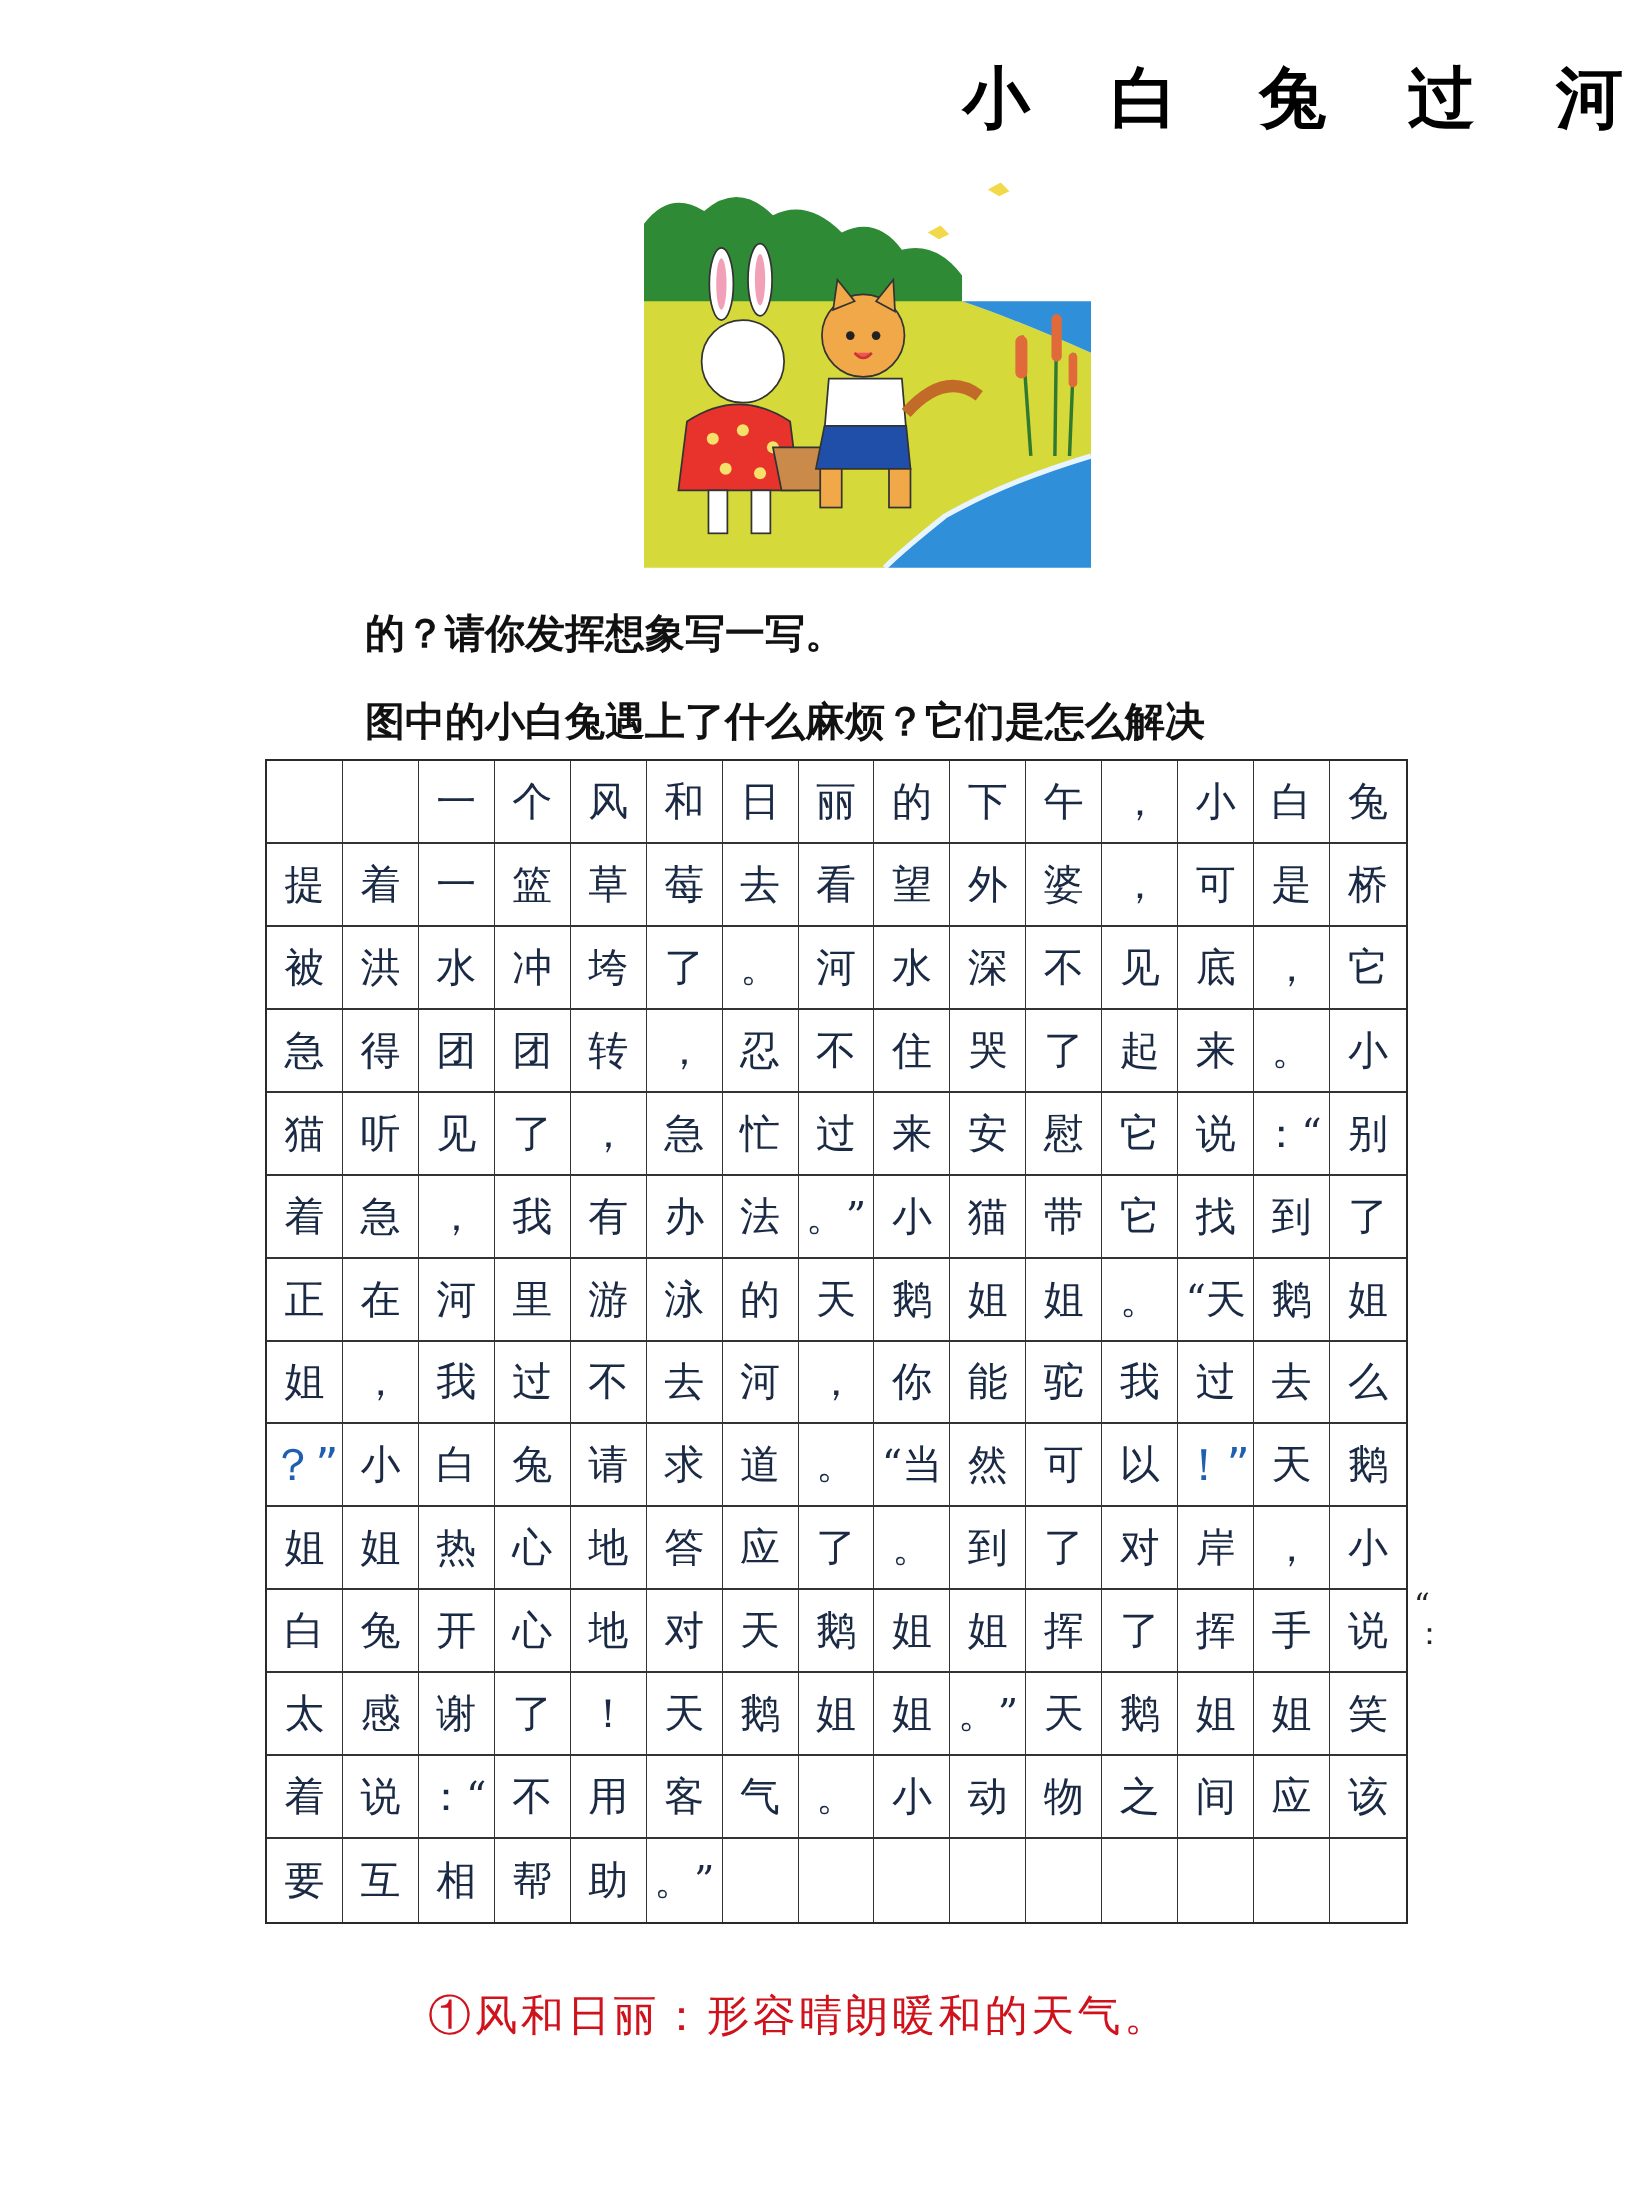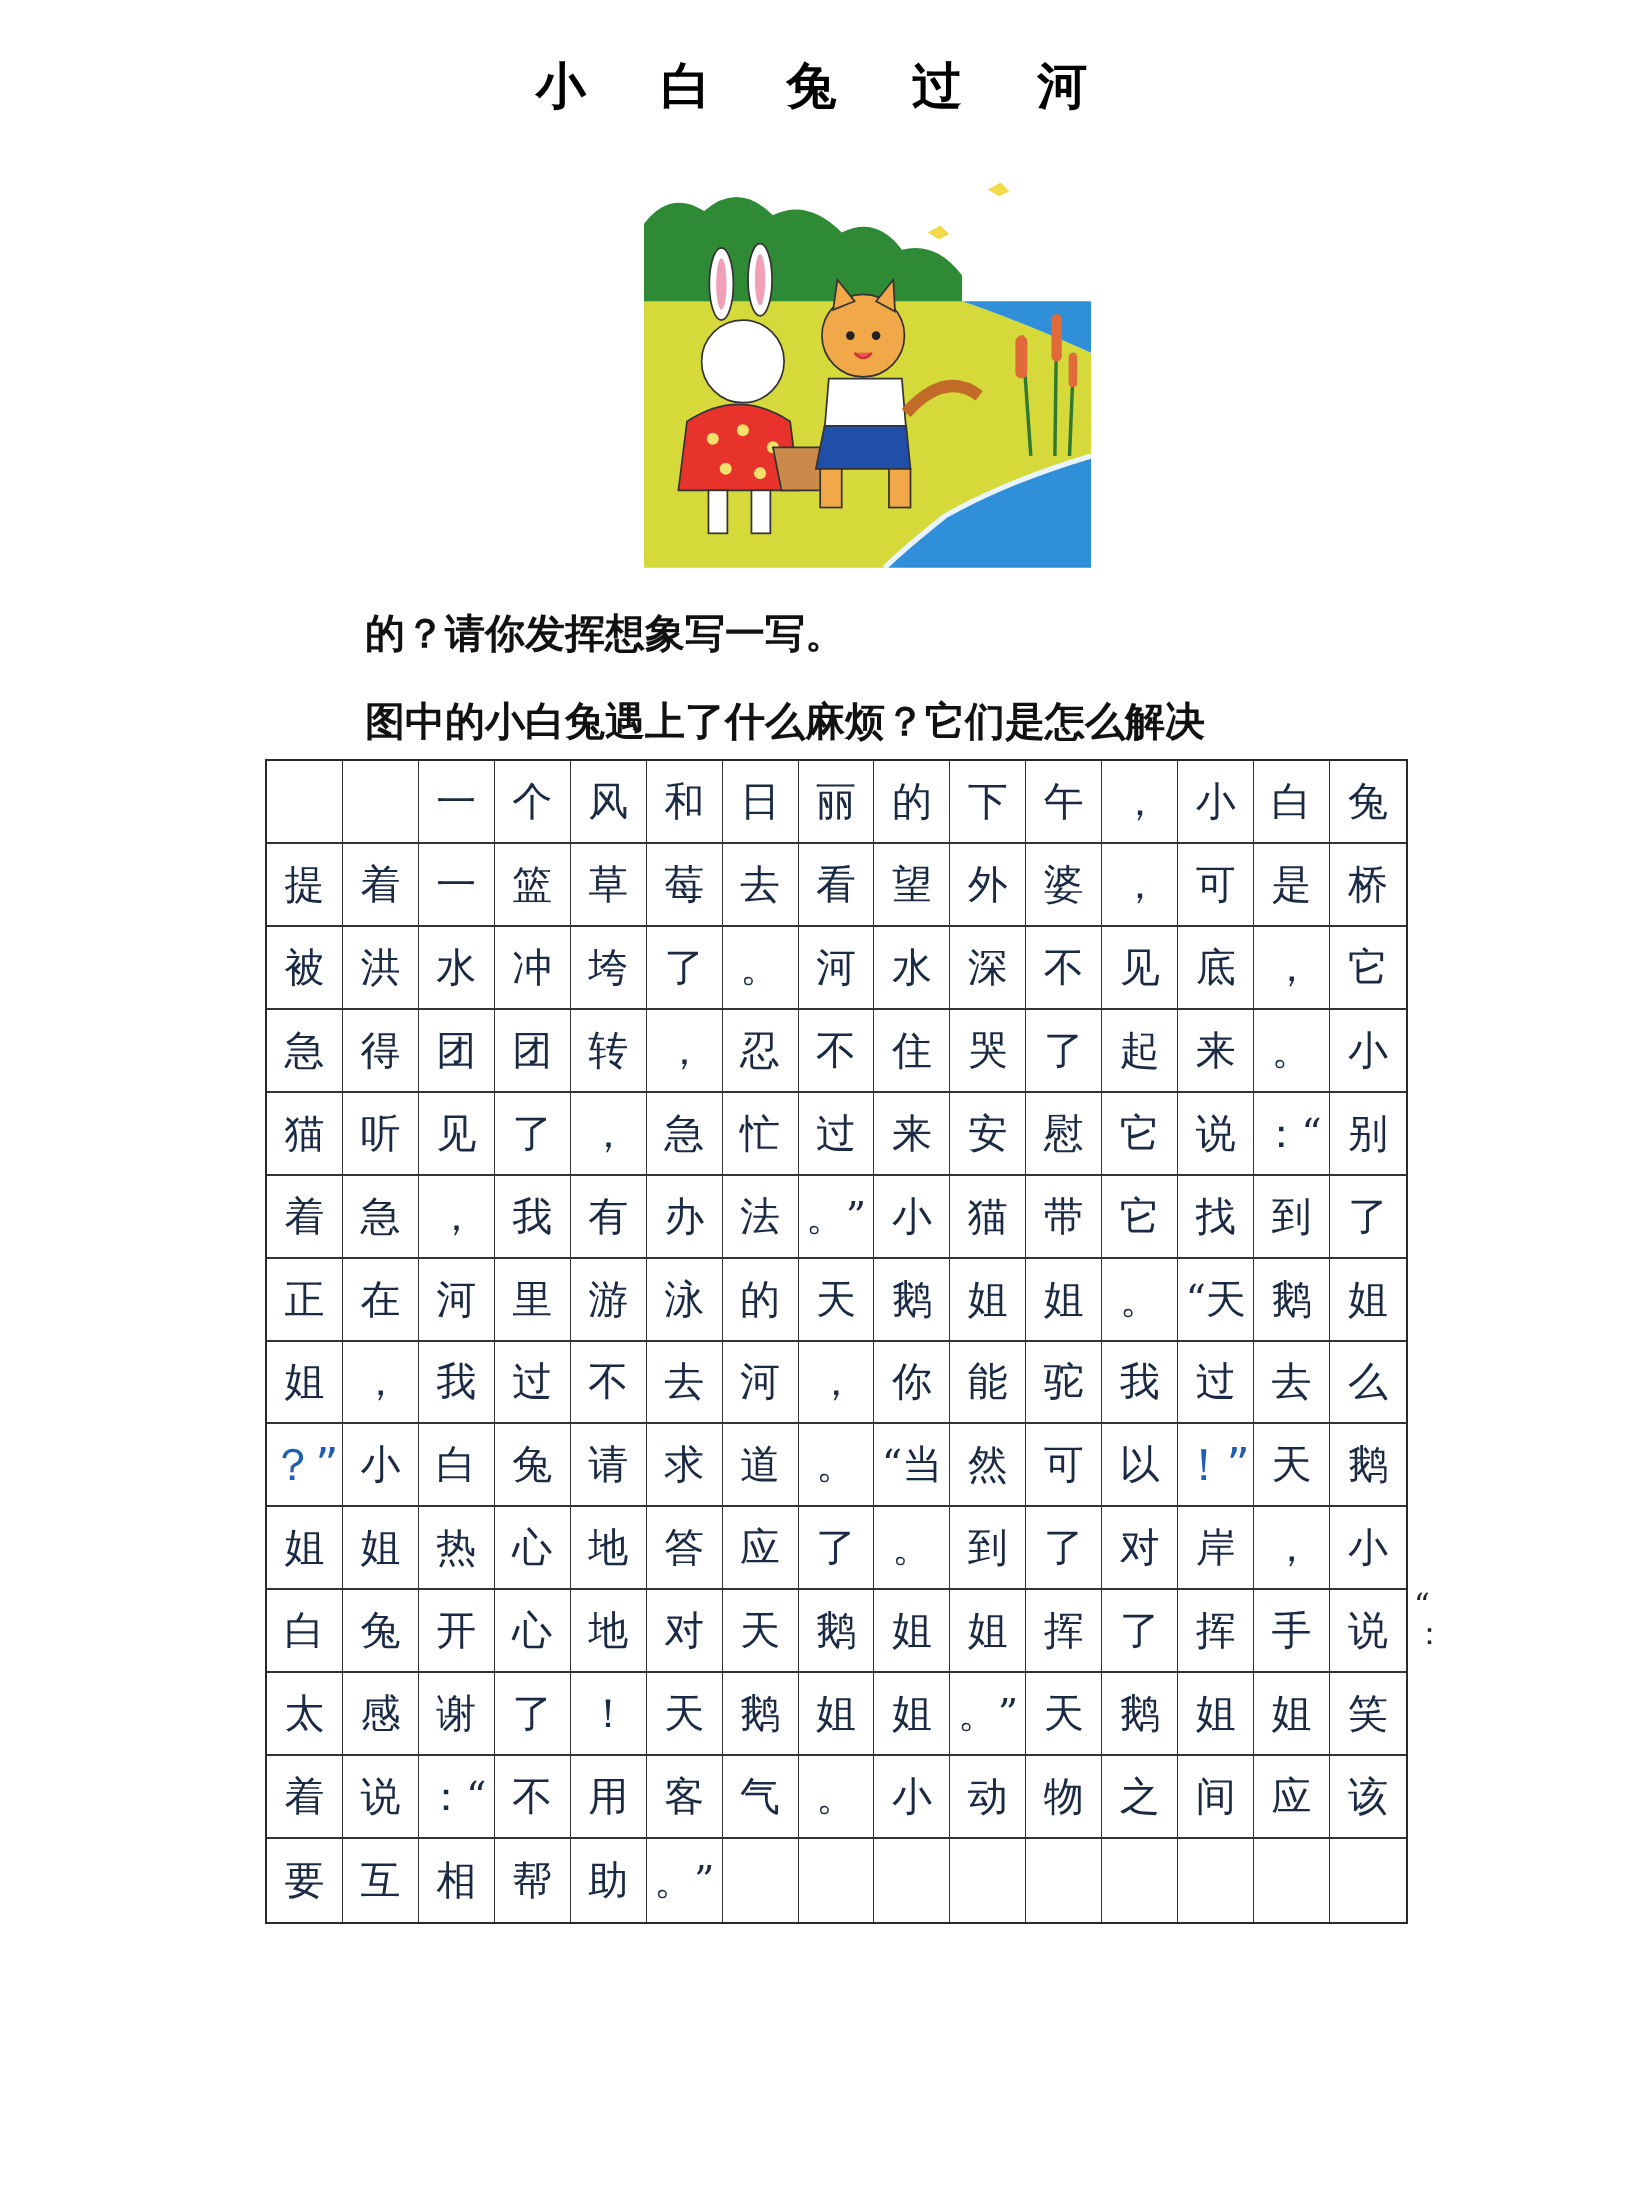--- a/index.html
+++ b/index.html
@@ -13,24 +13,24 @@
       position: relative;
       overflow: hidden;
       font-family: "DejaVu Sans", sans-serif;
       color: #111;
     }
     .title {
       position: absolute;
       left: 0;
       width: 1652px;
       top: 53px;
-      text-align: center;
+      text-align: right;
       font-family: "DejaVu Sans", sans-serif;
       font-weight: bold;
-      font-size: 50px;
+      font-size: 67px;
       letter-spacing: 29px;
       color: #000;
     }
     .picture {
       position: absolute;
       left: 644px;
       top: 172px;
       width: 447px;
       height: 396px;
       overflow: hidden;
@@ -368,14 +368,15 @@
     <div class="cell lastrow"></div>
     <div class="cell lastrow"></div>
   </div>
 
 <div class="overflow-mark" id="overflow">
     <div>“</div>
     <div>：</div>
   </div>
 
 <div class="notes">
+  <div class="note">①风和日丽：形容晴朗暖和的天气。</div>
 </div>
 
 
 </body></html>

